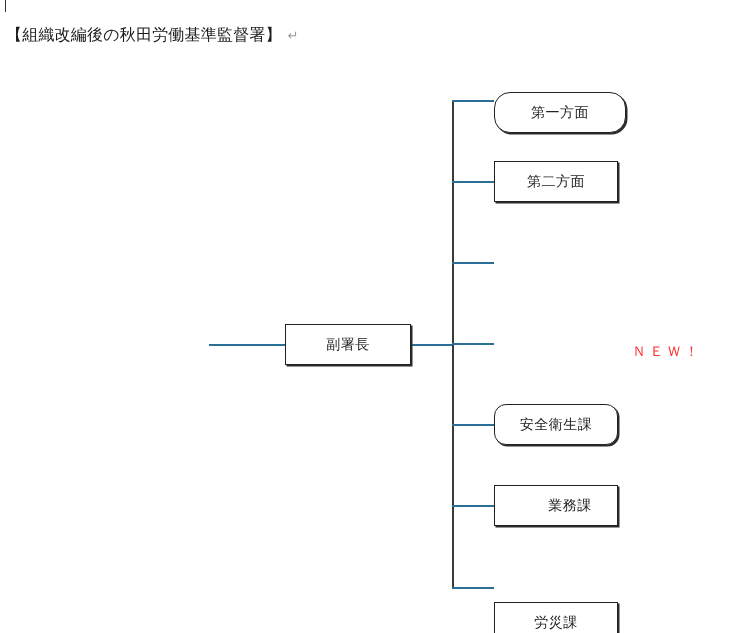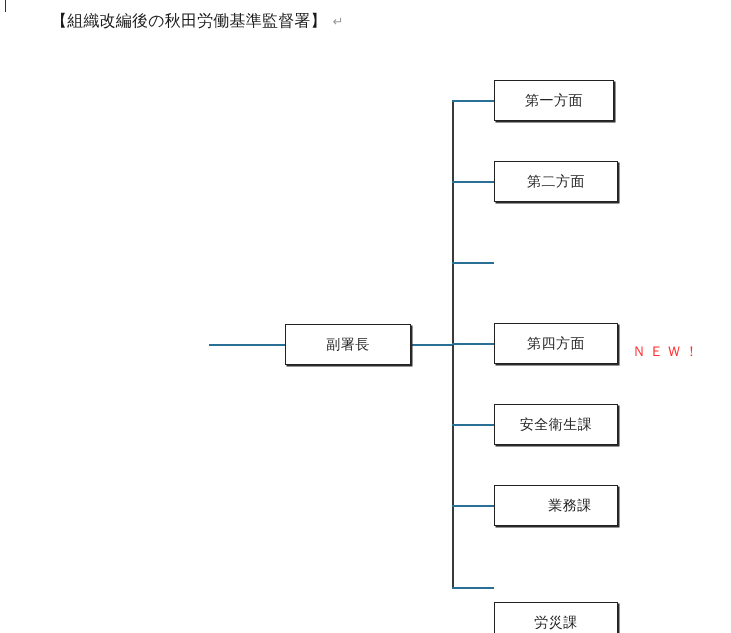--- a/index.html
+++ b/index.html
@@ -29,25 +29,24 @@
     top: 0px;
     width: 1px;
     height: 12px;
     background: #333333;
   }
 
   
   .title-line {
     position: absolute;
     left: 6px;
-    top: 11px;
+    top: 25px;
     display: flex;
     align-items: baseline;
     white-space: nowrap;
-    margin-left: 45px;
   }
   .title-text {
     font-family: "Liberation Serif", "DejaVu Serif", serif;
     font-size: 16px;
     line-height: 20px;
     color: #1a1a1a;
     letter-spacing: 0.2px;
   }
   .pilcrow {
     margin-left: 6px;
@@ -124,34 +123,31 @@
   </div>
 
   <div class="chart" id="chart-layer">
       <div class="hline" style="left: 209px; top: 344px; width: 76px; background: rgb(42, 111, 149);"></div>
       <div class="hline" style="left: 411px; top: 344px; width: 43px; background: rgb(42, 111, 149);"></div>
       <div class="vline" style="left: 452px; top: 100px; height: 487px; background: rgb(58, 58, 58);"></div>
       <div class="node" style="left: 285px; top: 324px; width: 126px; height: 41px;">
         <span class="node-label">副署長</span>
       </div>
       <div class="hline" style="left: 452px; top: 100px; width: 42px; background: rgb(42, 111, 149);"></div>
-      <div class="node" style="left: 494px; top: 80px; width: 120px; height: 41px;">
+      <div class="node" style="left: 494px; top: 92px; width: 132px; height: 41px; border-radius: 16px;">
         <span class="node-label">第一方面</span>
       </div>
       <div class="hline" style="left: 452px; top: 181px; width: 42px; background: rgb(42, 111, 149);"></div>
       <div class="node" style="left: 494px; top: 161px; width: 124px; height: 41px;">
         <span class="node-label">第二方面</span>
       </div>
       <div class="hline" style="left: 452px; top: 262px; width: 42px; background: rgb(42, 111, 149);"></div>
       <div class="hline" style="left: 452px; top: 343px; width: 42px; background: rgb(42, 111, 149);"></div>
-      <div class="node" style="left: 494px; top: 323px; width: 124px; height: 41px;">
-        <span class="node-label">第四方面</span>
-      </div>
       <div class="hline" style="left: 452px; top: 424px; width: 42px; background: rgb(42, 111, 149);"></div>
-      <div class="node" style="left: 494px; top: 404px; width: 124px; height: 41px;">
+      <div class="node" style="left: 494px; top: 404px; width: 124px; height: 41px; border-radius: 12px;">
         <span class="node-label">安全衛生課</span>
       </div>
       <div class="hline" style="left: 452px; top: 505px; width: 42px; background: rgb(42, 111, 149);"></div>
       <div class="node" style="left: 494px; top: 485px; width: 124px; height: 41px; padding-left: 28px;">
         <span class="node-label">業務課</span>
       </div>
       <div class="hline" style="left: 452px; top: 587px; width: 42px; background: rgb(42, 111, 149);"></div>
       <div class="node" style="left: 494px; top: 566px; width: 124px; height: 41px; margin-top: 36px;">
         <span class="node-label">労災課</span>
       </div>

